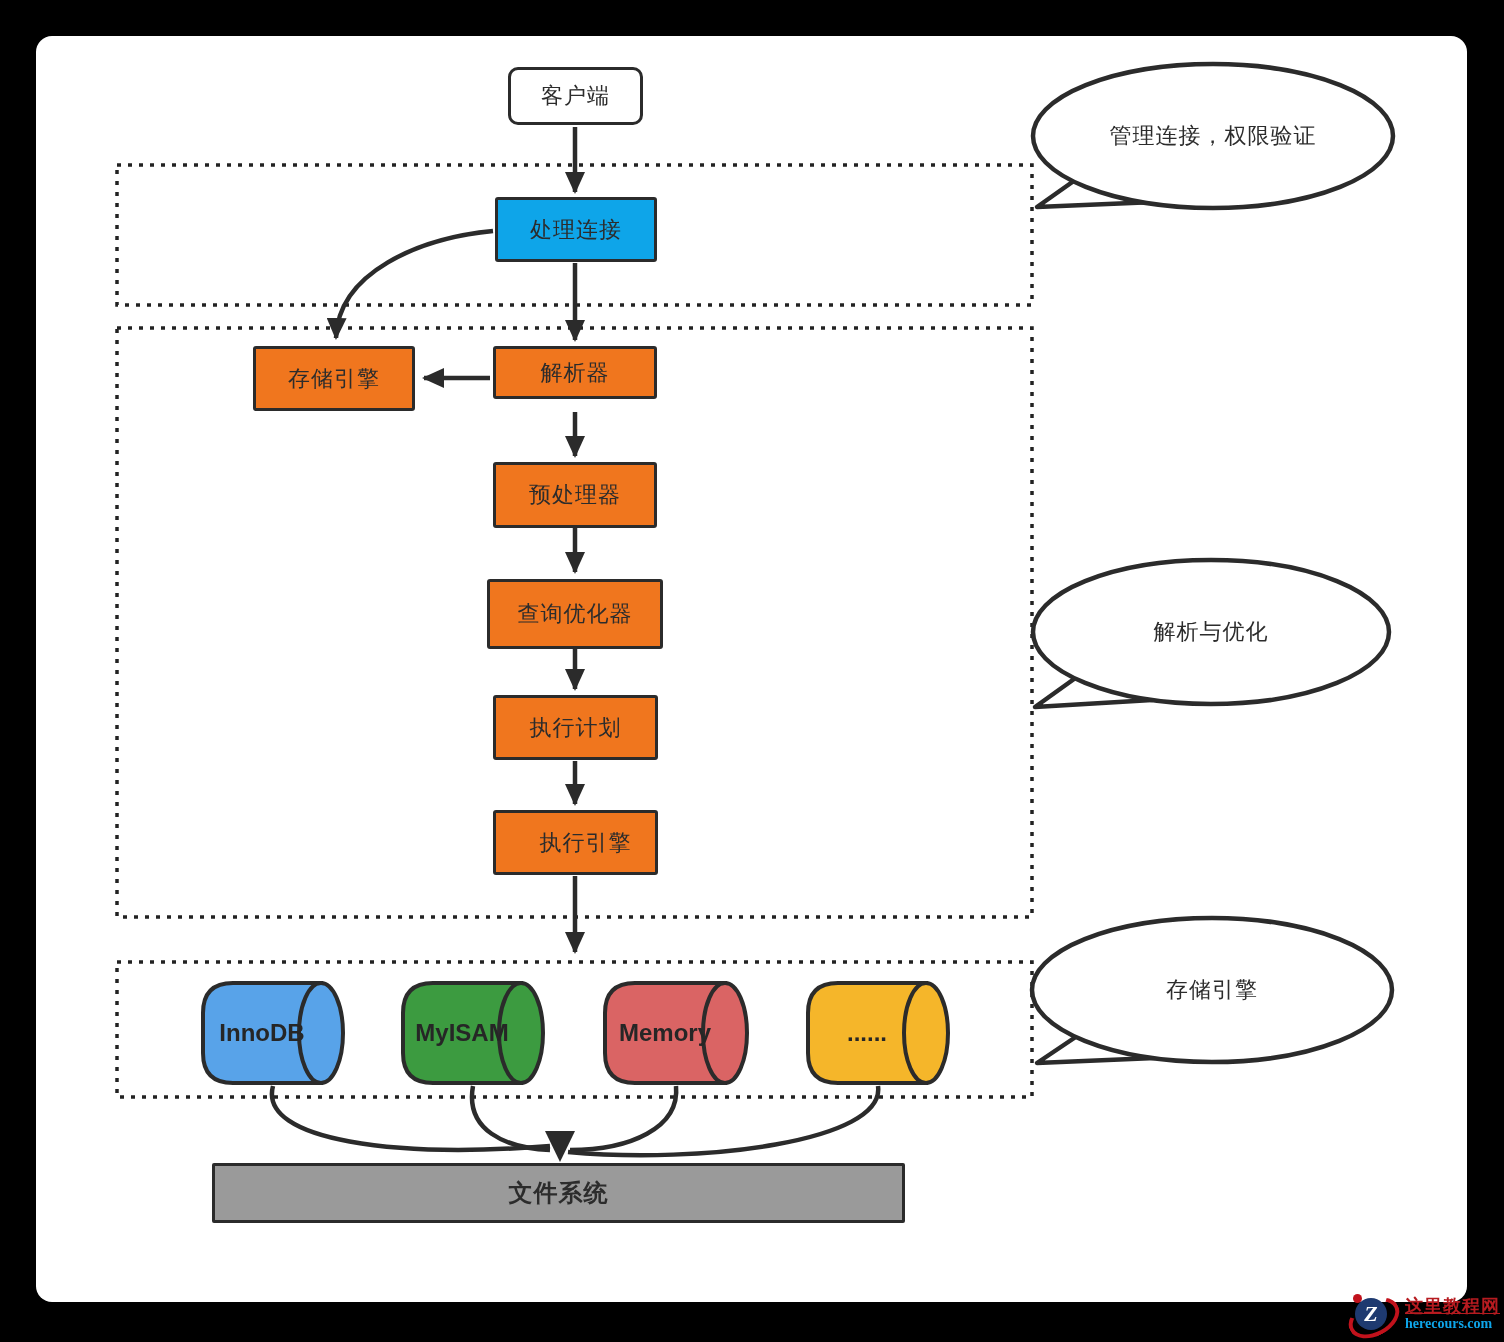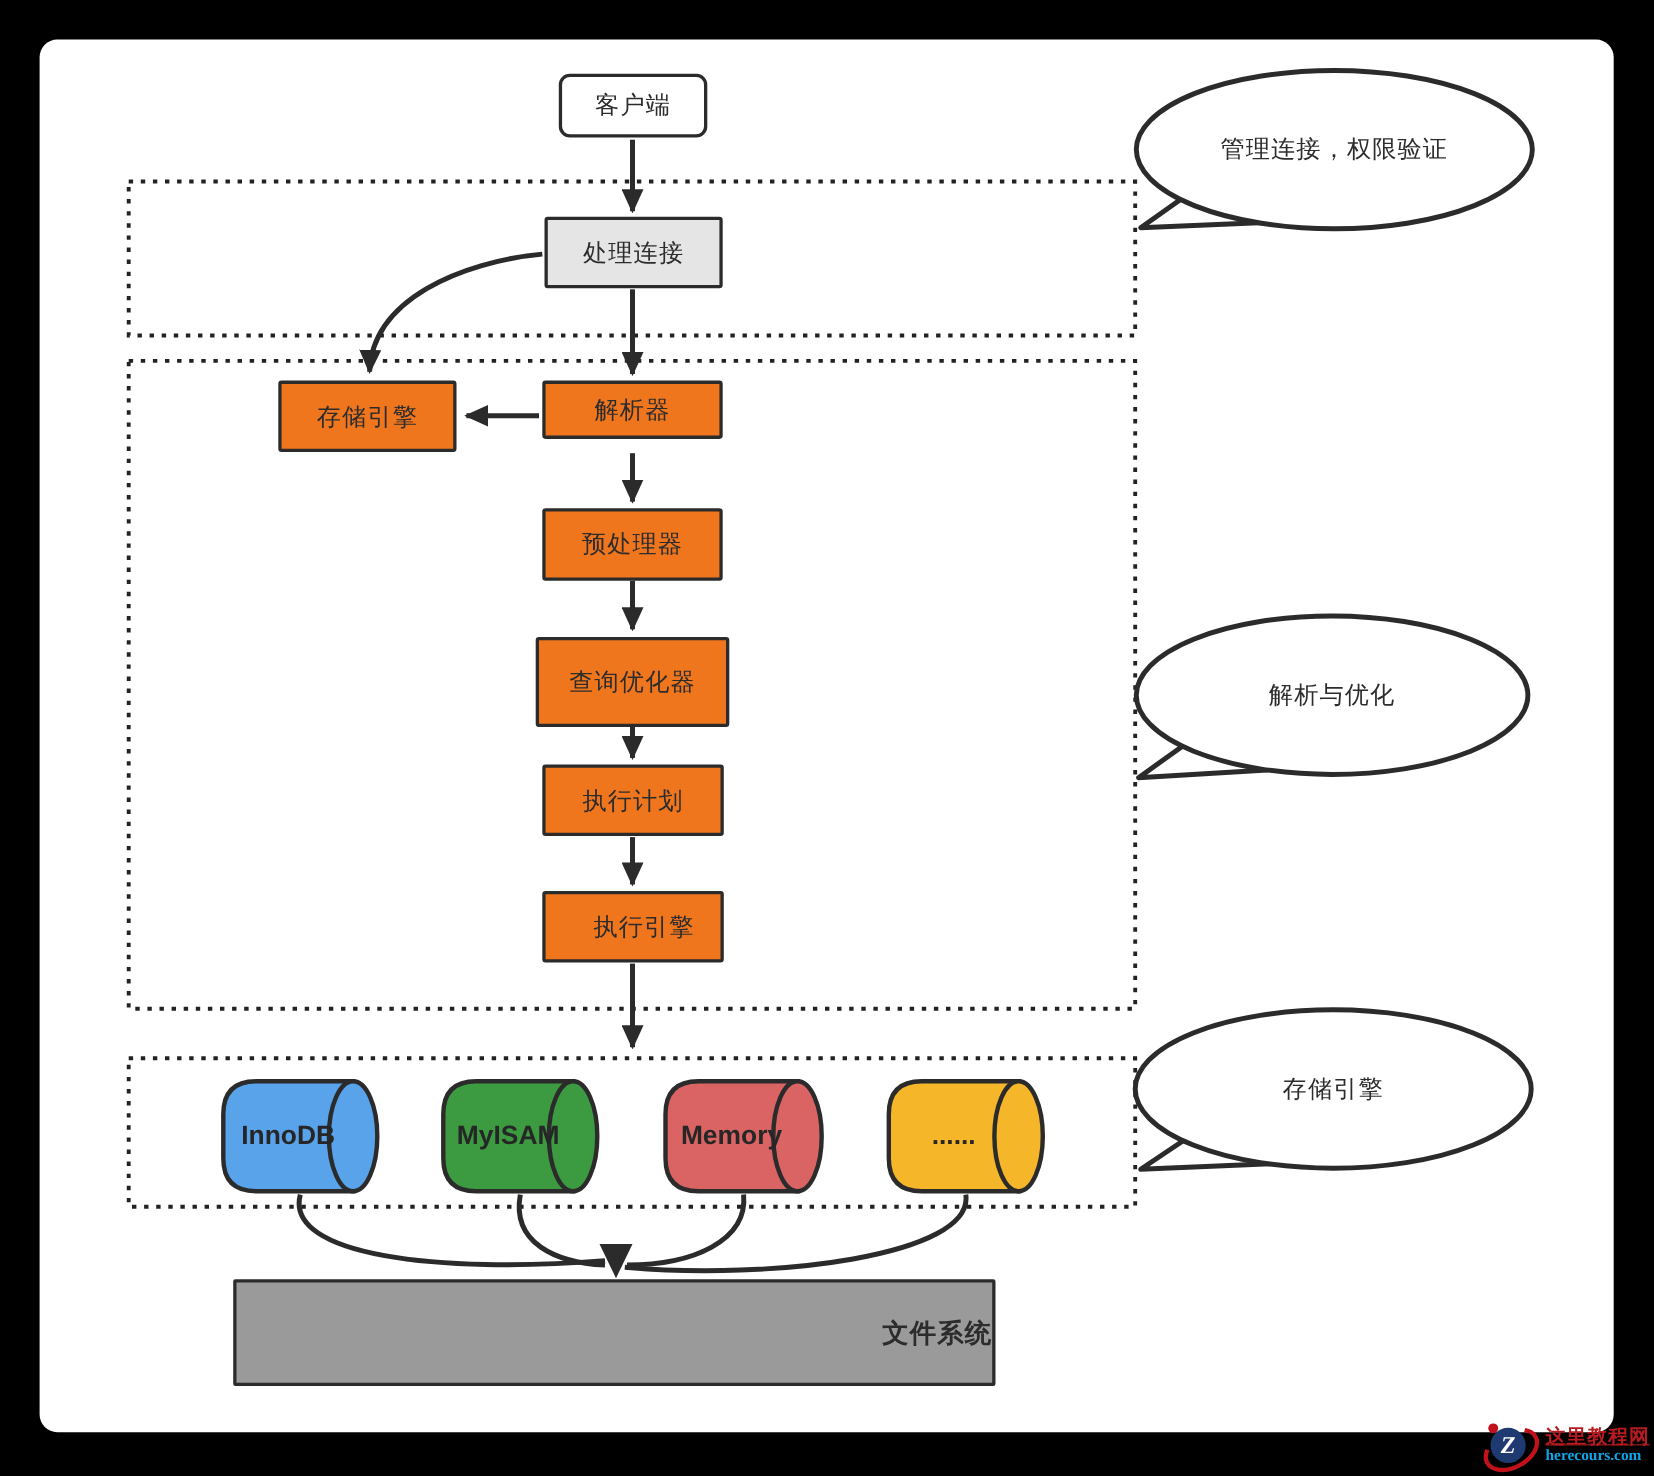--- a/index.html
+++ b/index.html
@@ -5,21 +5,21 @@
   html,body{margin:0;padding:0;background:#000;}
   .stage{position:relative;width:1504px;height:1342px;background:#000;overflow:hidden;
          font-family:"Liberation Sans","DejaVu Sans",sans-serif;}
   .paper{position:absolute;left:36px;top:36px;width:1431px;height:1266px;
          background:#ffffff;border-radius:16px;}
   .layer{position:absolute;left:0;top:0;width:1504px;height:1342px;}
   .node{position:absolute;display:flex;align-items:center;justify-content:center;
         border:3.5px solid #2b2b2b;color:#2c2c2c;font-size:22px;font-weight:500;
         box-sizing:border-box;letter-spacing:1px;}
   .node-client{background:#ffffff;border-radius:10px;}
-  .node-green{background:#e5e5e5;border-radius:3px;}
+  .node-green{background:#0ea5e9;border-radius:3px;}
   .node-orange{background:#f0761e;border-radius:3px;}
   .node-gray{background:#9a9a9a;border-radius:2px;font-weight:700;font-size:24px;}
   .cyl-label{position:absolute;display:flex;align-items:center;justify-content:center;
              color:#262626;font-size:24px;font-weight:600;height:36px;text-align:center;}
   .callout-text{position:absolute;display:flex;align-items:center;justify-content:center;
                 color:#2c2c2c;font-size:22px;letter-spacing:1px;}
   .watermark{position:absolute;right:4px;bottom:4px;display:flex;align-items:center;gap:8px;}
   .wm-logo{position:relative;width:52px;height:48px;}
   .wm-swoosh{position:absolute;left:2px;top:10px;width:46px;height:28px;border:4px solid #c1121c;
              border-radius:50%;transform:rotate(-28deg);border-top-color:transparent;}
@@ -110,33 +110,33 @@
     </div>
 
   <div class="node node-orange" style="left:493px;top:346px;width:164px;height:53px;">
       <span>解析器</span>
     </div>
 
   <div class="node node-orange" style="left:493px;top:462px;width:164px;height:66px;">
       <span>预处理器</span>
     </div>
 
-  <div class="node node-orange" style="left:487px;top:579px;width:176px;height:82px;">
+  <div class="node node-orange" style="left:487px;top:579px;width:176px;height:70px;">
       <span>查询优化器</span>
     </div>
 
   <div class="node node-orange" style="left:493px;top:695px;width:165px;height:65px;">
       <span>执行计划</span>
     </div>
 
   <div class="node node-orange" style="left:493px;top:810px;width:165px;height:65px;padding-left:20px;">
       <span>执行引擎</span>
     </div>
 
-  <div class="node node-gray" style="left:212px;top:1163px;width:693px;height:97px;justify-content:flex-end;">
+  <div class="node node-gray" style="left:212px;top:1163px;width:693px;height:60px;">
       <span>文件系统</span>
     </div>
 
   <div class="cyl-label" style="left:203px;top:1015px;width:118px;">InnoDB</div>
   <div class="cyl-label" style="left:403px;top:1015px;width:118px;">MyISAM</div>
   <div class="cyl-label" style="left:605px;top:1015px;width:120px;">Memory</div>
   <div class="cyl-label" style="left:808px;top:1015px;width:118px;">......</div>
 
   <div class="callout-text" style="left:1033px;top:112px;width:360px;height:48px;">管理连接，权限验证</div>
   <div class="callout-text" style="left:1033px;top:608px;width:356px;height:48px;">解析与优化</div>

